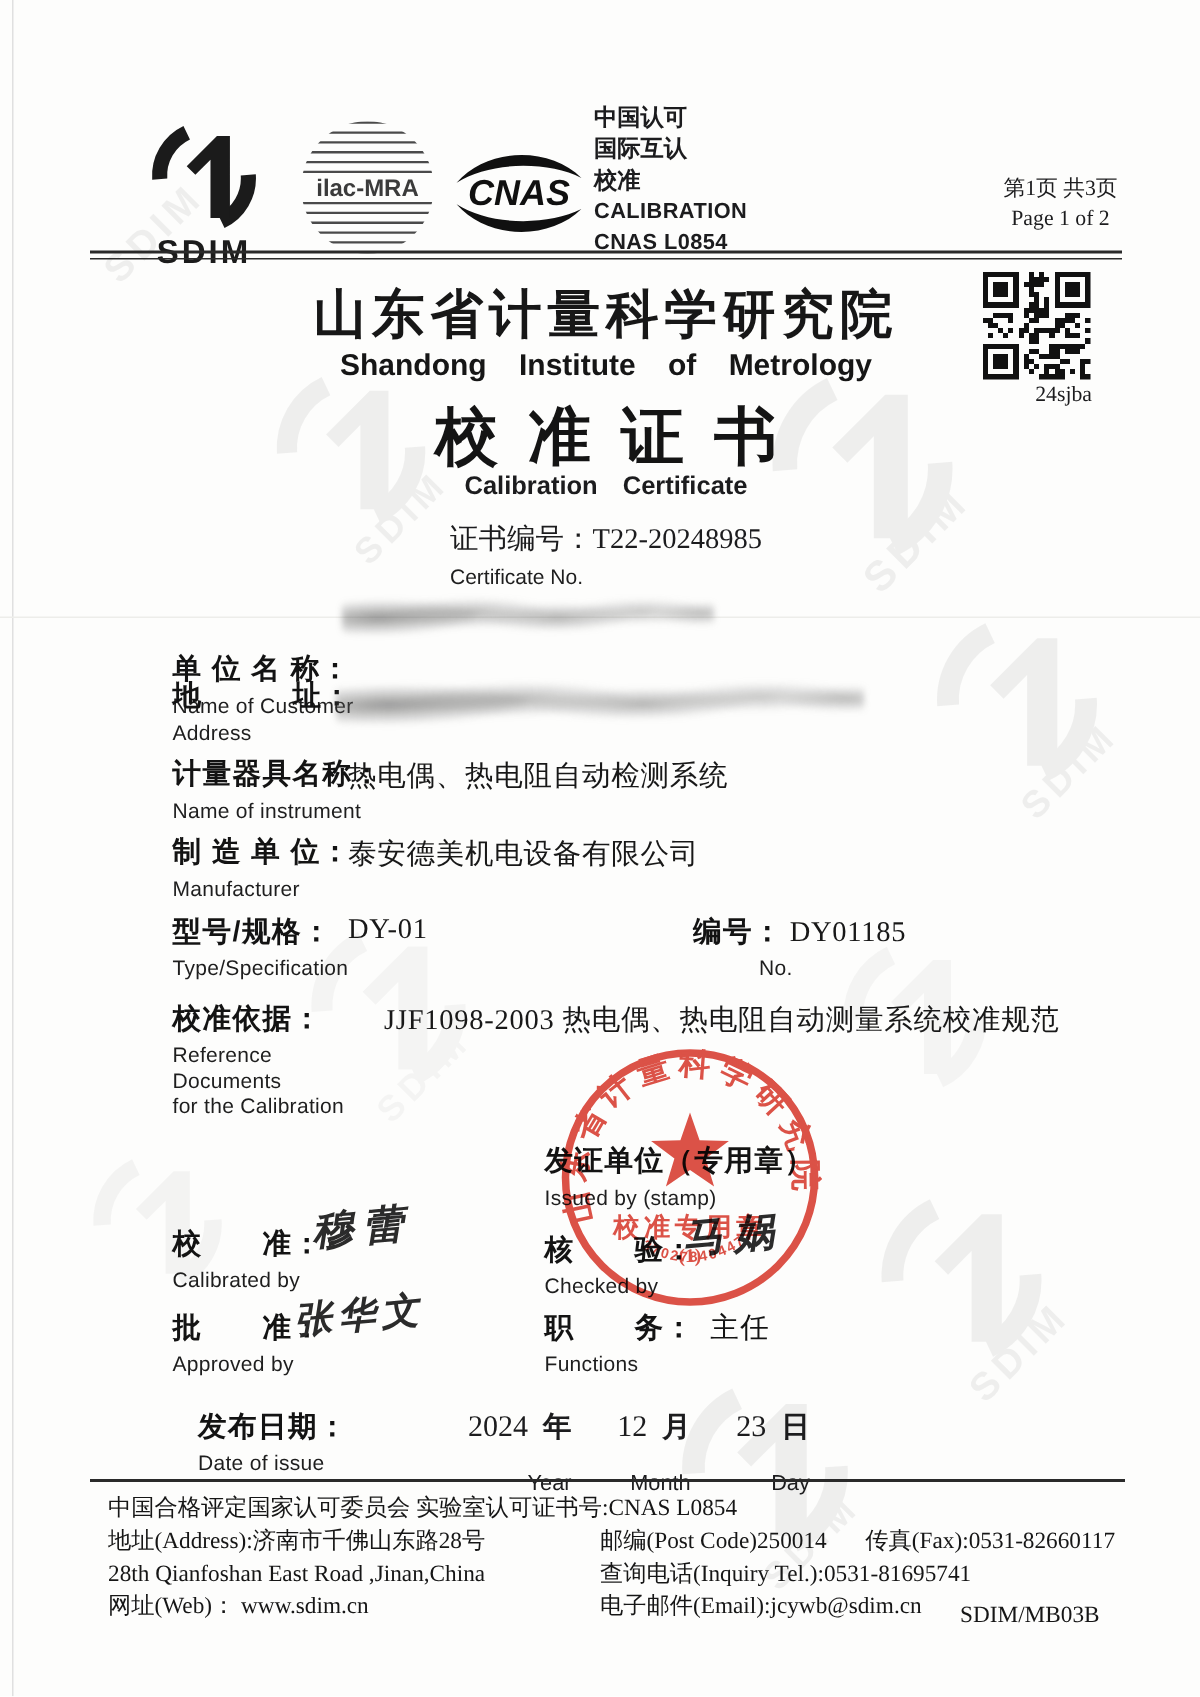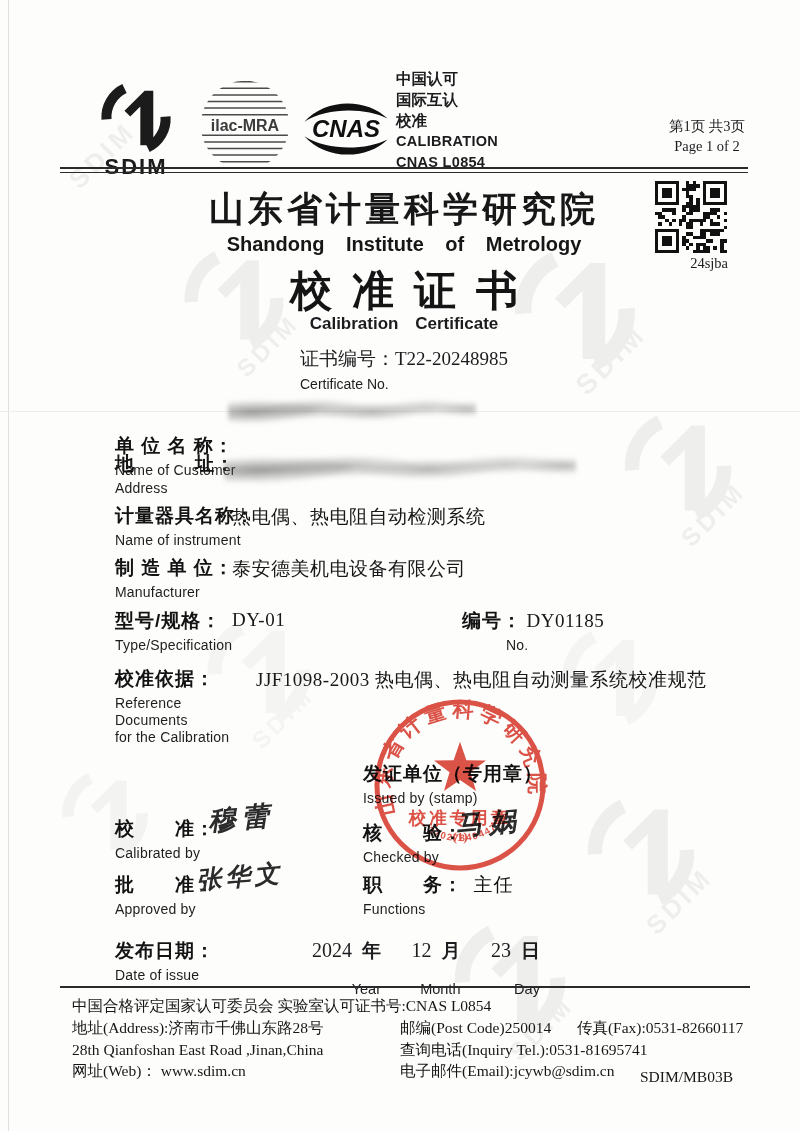--- a/index.html
+++ b/index.html
@@ -440,21 +440,21 @@
       <textPath href="#ringtop" startOffset="6">山东省计量科学研究院</textPath>
     </text>
     <polygon fill="#d93a2e" transform="translate(88,72) scale(1.05)" points="0,-26 6.1,-8.4 24.7,-8 9.9,3.2 15.3,21 0,10.4 -15.3,21 -9.9,3.2 -24.7,-8 -6.1,-8.4"></polygon>
     <text x="88" y="127" text-anchor="middle" font-size="17.5" font-weight="700" fill="#d93a2e" letter-spacing="3" font-family="Liberation Serif, serif">校准专用章</text>
     <text x="88" y="144" text-anchor="middle" font-size="13" font-weight="700" fill="#d93a2e" font-family="Liberation Serif, serif">(1)</text>
     <text font-size="9.5" font-weight="600" fill="#d93a2e" letter-spacing="1.5" font-family="Liberation Sans, sans-serif">
       <textPath href="#ringbot" startOffset="28">37027840447</textPath>
     </text>
   </svg>
 
-  <div class="abs z2" style="left:115px;top:938px;">
+  <div class="abs z2" style="left:132px;top:938px;">
     <div class="cnlab">发布日期：</div>
     <div class="ensub">Date of issue</div>
   </div>
   <div class="abs z2" style="left:312px;top:938px;">
     <div class="dgrp">
       <div class="top"><span>2024</span><span class="unit">年</span></div>
       <div class="bot">Year</div>
     </div>
     <div class="dgrp">
       <div class="top"><span>12</span><span class="unit">月</span></div>

